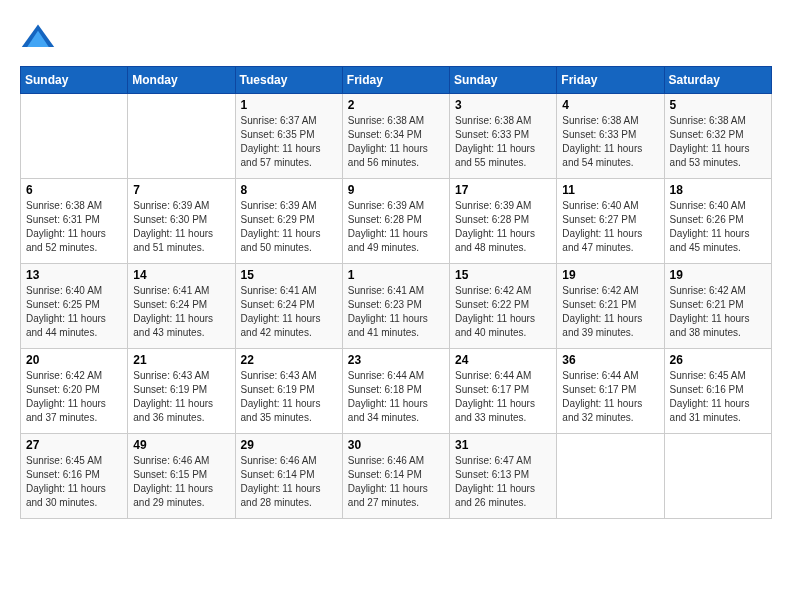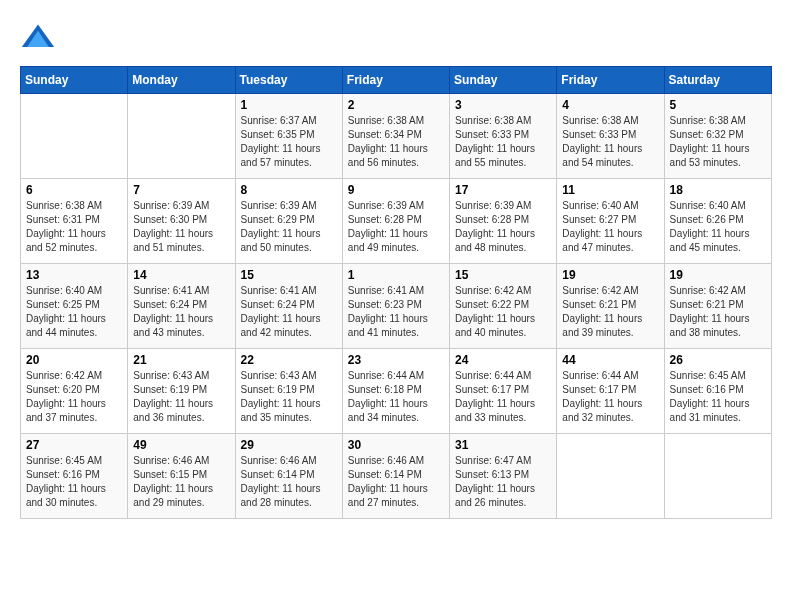--- a/index.html
+++ b/index.html
@@ -224,21 +224,21 @@
         </td>
         <td>
           <span class="day-num">23</span>
           <div class="day-info">Sunrise: 6:44 AM<br>Sunset: 6:18 PM<br>Daylight: 11 hours and 34 minutes.</div>
         </td>
         <td>
           <span class="day-num">24</span>
           <div class="day-info">Sunrise: 6:44 AM<br>Sunset: 6:17 PM<br>Daylight: 11 hours and 33 minutes.</div>
         </td>
         <td>
-          <span class="day-num">44</span>
+          <span class="day-num">36</span>
           <div class="day-info">Sunrise: 6:44 AM<br>Sunset: 6:17 PM<br>Daylight: 11 hours and 32 minutes.</div>
         </td>
         <td>
           <span class="day-num">26</span>
           <div class="day-info">Sunrise: 6:45 AM<br>Sunset: 6:16 PM<br>Daylight: 11 hours and 31 minutes.</div>
         </td>
       </tr>
       <tr>
         <td>
           <span class="day-num">27</span>

